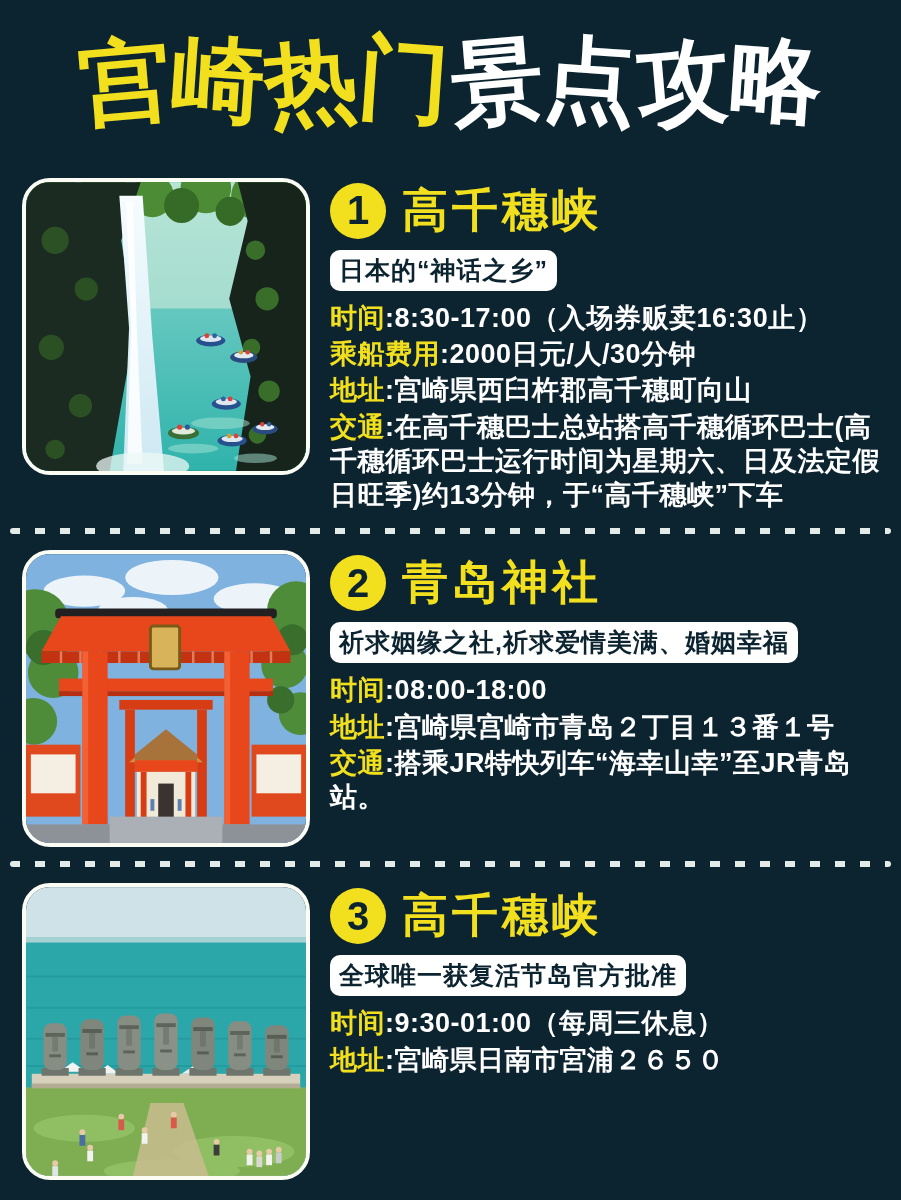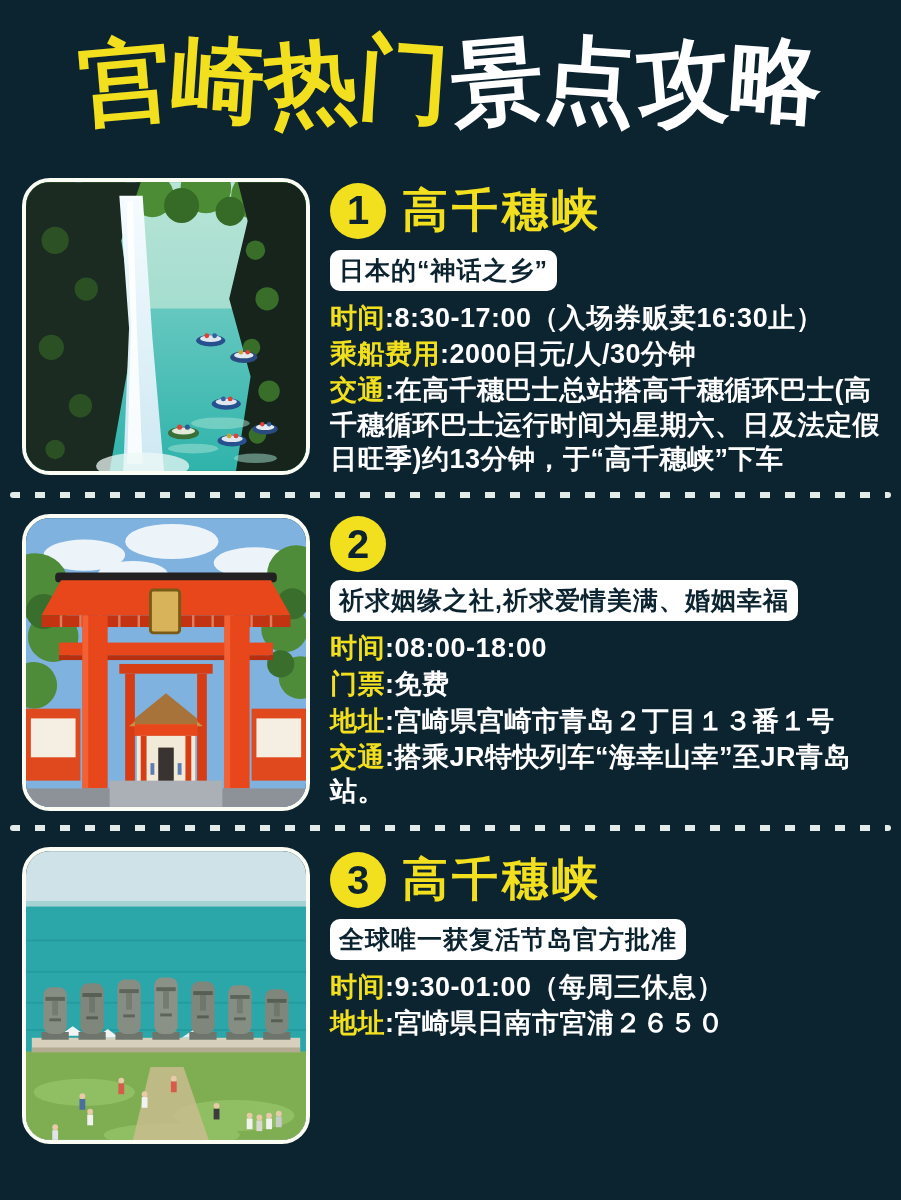--- a/index.html
+++ b/index.html
@@ -184,20 +184,23 @@
         <div class="sec-name">高千穗峡</div>
       </div>
       <div class="tagline">日本的“神话之乡”</div>
       <p class="detail">
         <span class="lbl">时间</span><span>:</span><span>8:30-17:00（入场券贩卖16:30止）</span>
       </p>
       <p class="detail">
         <span class="lbl">乘船费用</span><span>:</span><span>2000日元/人/30分钟</span>
       </p>
       <p class="detail">
+        <span class="lbl">地址</span><span>:</span><span>宫崎県西臼杵郡高千穗町向山</span>
+      </p>
+      <p class="detail">
         <span class="lbl">交通</span><span>:</span><span>在高千穗巴士总站搭高千穗循环巴士(高千穗循环巴士运行时间为星期六、日及法定假日旺季)约13分钟，于“高千穗峡”下车</span>
       </p>
     </div>
   </div>
 
   <div class="divider"></div>
 
   <div class="section">
     <div class="photo">
       <svg viewBox="0 0 288 297" xmlns="http://www.w3.org/2000/svg">
@@ -263,27 +266,25 @@
             <rect x="128" y="252" width="4" height="12"></rect>
             <rect x="156" y="252" width="4" height="12"></rect>
           </g>
         <rect x="0" y="278" width="288" height="19" fill="#8d9298"></rect>
         <rect x="86" y="270" width="116" height="27" fill="#aab0b6"></rect>
       </svg>
     </div>
     <div class="content">
       <div class="sec-header">
         <div class="num">2</div>
+        <div class="sec-name">青岛神社</div>
       </div>
       <div class="tagline">祈求姻缘之社,祈求爱情美满、婚姻幸福</div>
       <p class="detail">
         <span class="lbl">时间</span><span>:</span><span>08:00-18:00</span>
-      </p>
-      <p class="detail">
-        <span class="lbl">门票</span><span>:</span><span>免费</span>
       </p>
       <p class="detail">
         <span class="lbl">地址</span><span>:</span><span>宫崎県宫崎市青岛２丁目１３番１号</span>
       </p>
       <p class="detail">
         <span class="lbl">交通</span><span>:</span><span>搭乘JR特快列车“海幸山幸”至JR青岛站。</span>
       </p>
     </div>
   </div>
 

